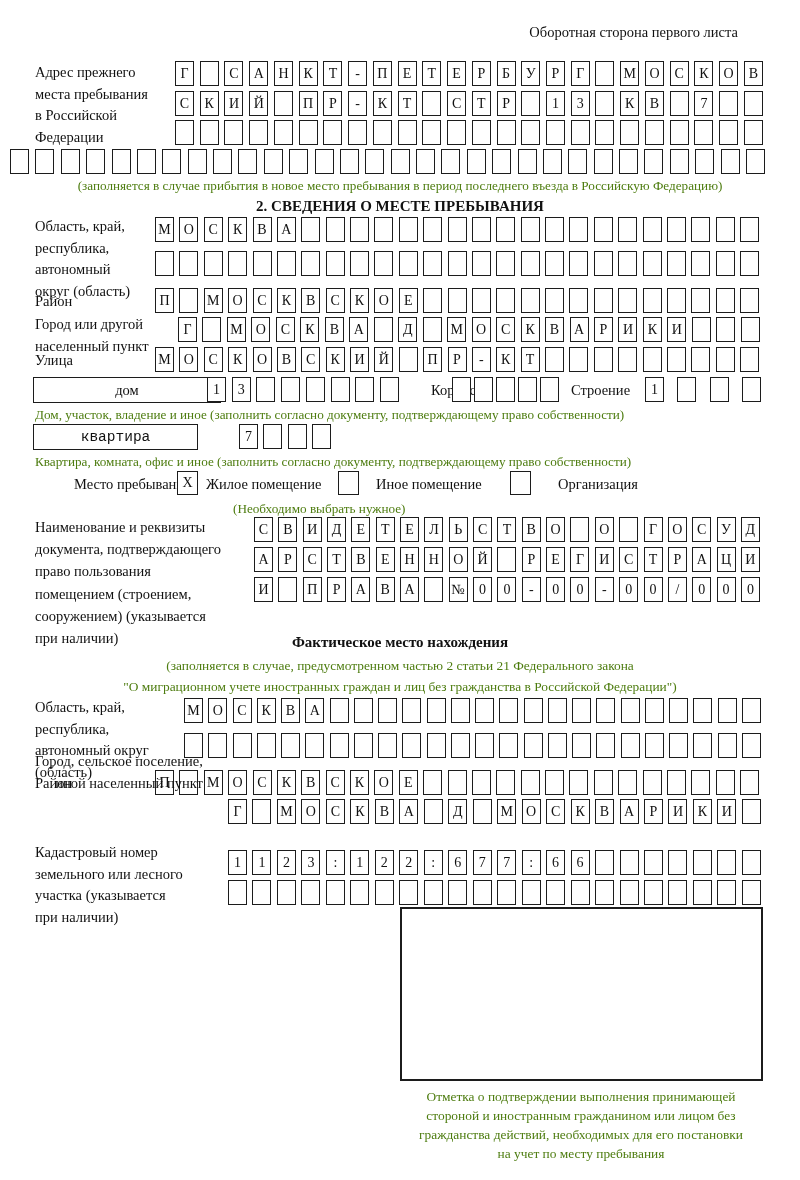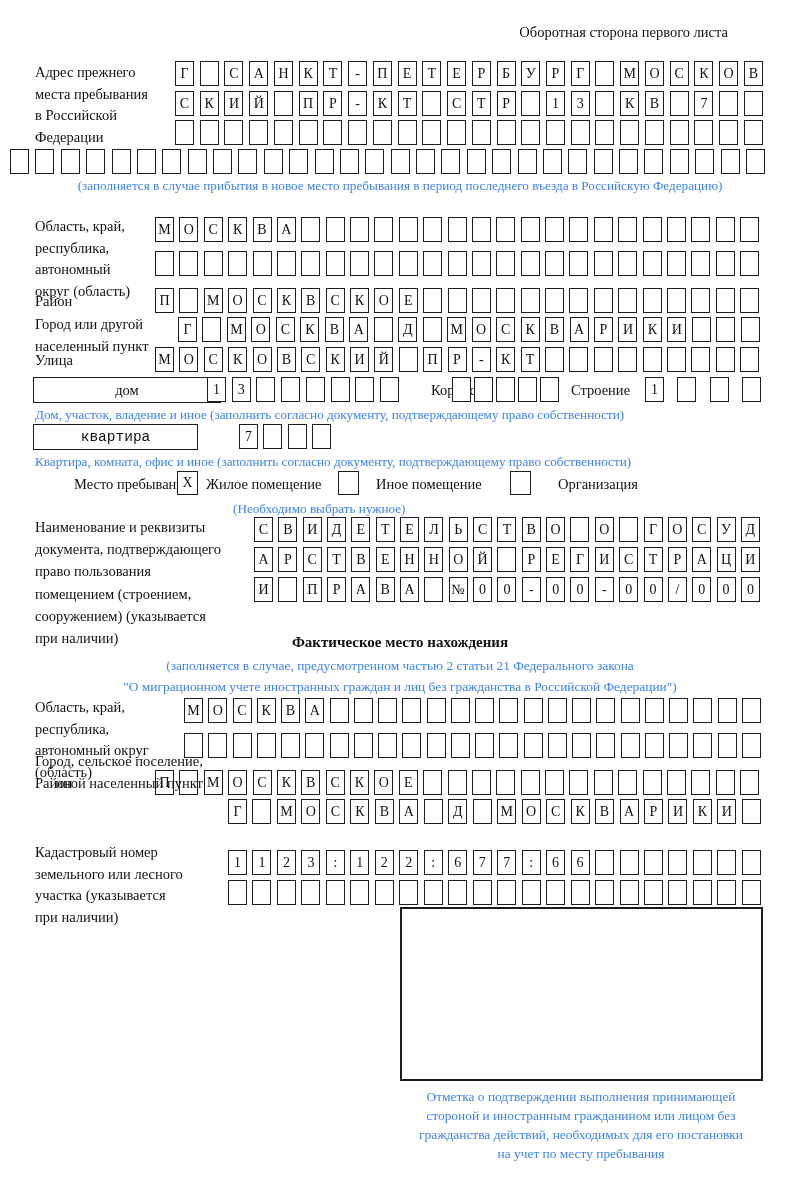--- a/index.html
+++ b/index.html
@@ -3,21 +3,21 @@
 <meta charset="utf-8">
 <style>
   html,body{margin:0;padding:0;background:#fff;}
   #page{
     position:relative;width:800px;height:1180px;background:#ffffff;
     font-family:"Liberation Serif","DejaVu Serif",serif;color:#111;
     overflow:hidden;
   }
   .abs{position:absolute;}
   .label{font-size:14.5px;line-height:21.5px;color:#111;}
-  .cap{font-size:13.2px;color:#3b82f6;}
+  .cap{font-size:13.2px;color:#4d7c0f;}
   .center{text-align:center;width:800px;left:0;}
   .bold{font-weight:bold;}
   .boxes{position:absolute;display:flex;justify-content:space-between;}
   .cell{
     width:19px;height:25px;box-sizing:border-box;border:1.8px solid #1c1c1c;
     display:flex;align-items:center;justify-content:center;
     font-size:14px;background:#fff;flex:0 0 auto;
   }
   .cb{width:21px;height:24px;}
   .wide-box{
@@ -27,21 +27,21 @@
   .stamp{
     position:absolute;box-sizing:border-box;border:2px solid #1c1c1c;background:#fff;
   }
   .lines div{white-space:nowrap;}
 </style>
 </head>
 <body>
 
 <div id="page">
 
-  <div class="abs label" style="top:22px;right:72px;">Оборотная сторона первого листа</div>
+  <div class="abs label" style="top:22px;right:62px;">Оборотная сторона первого листа</div>
 
   <div class="abs label lines" style="left:35px;top:62px;">
       <div>Адрес прежнего</div>
       <div>места пребывания</div>
       <div>в Российской</div>
       <div>Федерации</div>
     </div>
   <div class="boxes" style="left:175px;top:61px;width:588px;">
       <span class="cell">Г</span>
       <span class="cell"></span>
@@ -147,20 +147,21 @@
       <span class="cell"></span>
       <span class="cell"></span>
       <span class="cell"></span>
       <span class="cell"></span>
       <span class="cell"></span>
       <span class="cell"></span>
       <span class="cell"></span>
     </div>
   <div class="abs cap center" style="top:178px;">(заполняется в случае прибытия в новое место пребывания в период последнего въезда в Российскую Федерацию)</div>
 
+  <div class="abs label bold center" style="top:196px;font-size:15px;">2. СВЕДЕНИЯ О МЕСТЕ ПРЕБЫВАНИЯ</div>
 
   <div class="abs label lines" style="left:35px;top:216px;">
       <div>Область, край,</div>
       <div>республика,</div>
       <div>автономный</div>
       <div>округ (область)</div>
     </div>
   <div class="boxes" style="left:155px;top:217px;width:604px;">
       <span class="cell">М</span>
       <span class="cell">О</span>

